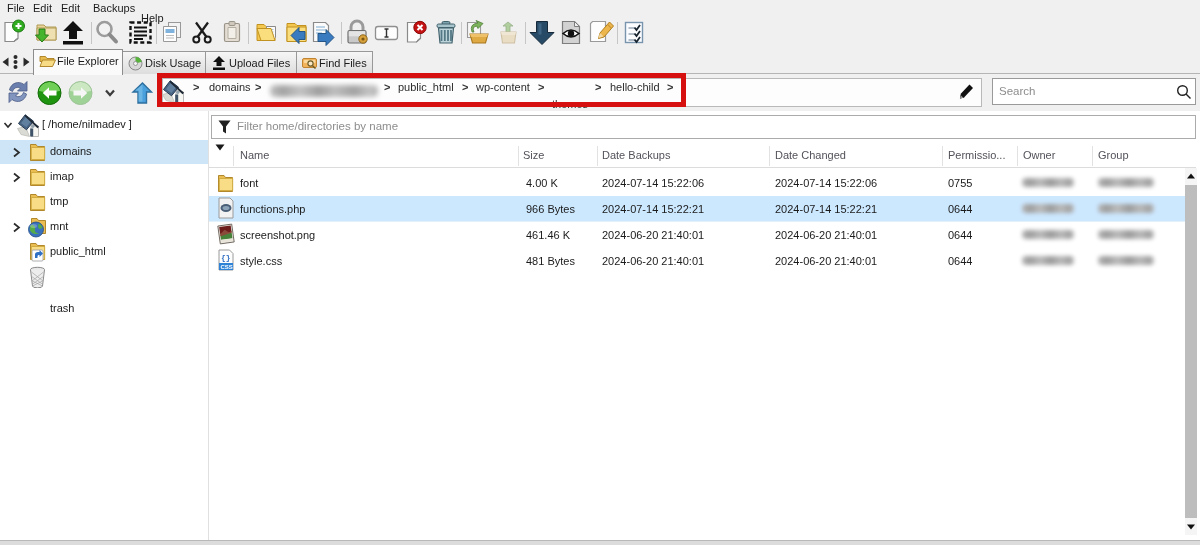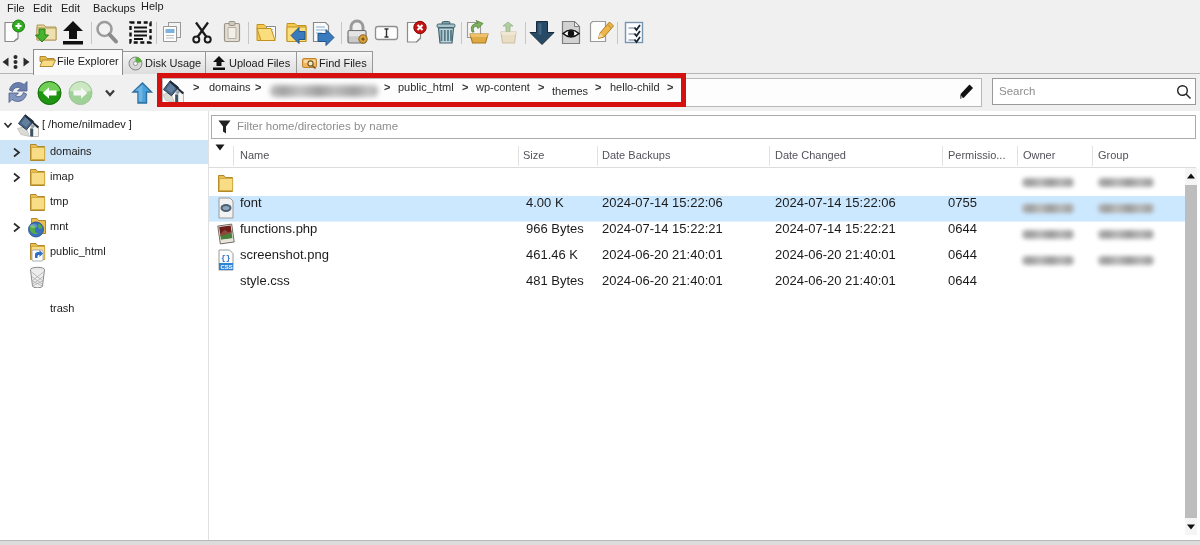--- a/index.html
+++ b/index.html
@@ -7,33 +7,33 @@
   .abs{position:absolute;}
   #win{position:relative;width:1200px;height:445px;background:#f0f0f0;text-decoration:underline;}
   .menu{font-size:11px;color:#1b1b1b;}
   .sep{position:absolute;top:22px;width:1px;height:22px;background:#c6c6c6;}
   .tab{position:absolute;top:51px;height:22px;border:1px solid #989898;border-bottom:none;background:linear-gradient(#f6f6f6,#dddddd);font-size:11px;color:#1b1b1b;white-space:nowrap;}
   .tabtxt{position:absolute;top:5px;}
   .crumb{position:absolute;top:7px;font-size:11px;color:#2b2b2b;}
   .cv{position:absolute;font-size:11px;color:#333;font-weight:bold;}
   .sepv{position:absolute;width:1px;background:#e2e2e2;top:146px;height:20px;}
   .hdr{position:absolute;top:149px;font-size:11px;color:#52525a;}
-  .cell{position:absolute;font-size:13px;color:#1b1b1b;height:26px;line-height:26px;margin-top:20px;}
+  .cell{position:absolute;font-size:11px;color:#1b1b1b;height:26px;line-height:26px;}
   .treetxt{position:absolute;font-size:11px;color:#1b1b1b;}
   .blurpill{position:absolute;height:9px;border-radius:4px;background:linear-gradient(90deg,#b8b8b8,#9c9c9c 15%,#bbbbbb 35%,#9a9a9a 55%,#b9b9b9 75%,#a0a0a0 92%,#c0c0c0);filter:blur(2.2px);}
 </style>
 </head>
 <body>
 <div id="win">
 
   <div class="abs menu" style="left:7px;top:2px;">File</div>
   <div class="abs menu" style="left:33px;top:2px;">Edit</div>
   <div class="abs menu" style="left:61px;top:2px;">Edit</div>
   <div class="abs menu" style="left:93px;top:2px;">Backups</div>
-  <div class="abs menu" style="left:141px;top:0;">Help</div>
+  <div class="abs menu" style="left:141px;top:12px;">Help</div>
 
   <svg class="abs" style="left:0;top:18px;" width="660" height="30" viewBox="0 0 660 30">
 
     <g>
       <path d="M5 4.5 h13 v16 l-4 3 h-9 z" fill="#fdfdfd" stroke="#8a8a8a" stroke-width="1.2"></path>
       <path d="M18 20.5 l-4 3 q1.5-3 4-3z" fill="#d7e4ee" stroke="#8a8a8a" stroke-width="1"></path>
       <circle cx="18.5" cy="8" r="6" fill="#2fac1f" stroke="#1d7a12" stroke-width="1"></circle>
       <path d="M15.5 8 h6 M18.5 5 v6" stroke="#fff" stroke-width="2"></path>
     </g>
 
@@ -258,21 +258,21 @@
 
   <div class="cv" style="left:193px;top:81px;">&gt;</div>
   <div class="crumb" style="left:209px;top:81px;">domains</div>
   <div class="cv" style="left:255px;top:81px;">&gt;</div>
   <div class="abs" style="left:270px;top:85px;width:108px;height:12px;border-radius:5px;background:linear-gradient(90deg,#c0c0c0,#a2a2a2 12%,#c4c4c4 28%,#9e9e9e 45%,#bebebe 60%,#a2a2a2 78%,#c4c4c4 92%,#b0b0b0);filter:blur(2.6px);"></div>
   <div class="cv" style="left:384px;top:81px;">&gt;</div>
   <div class="crumb" style="left:398px;top:81px;">public_html</div>
   <div class="cv" style="left:462px;top:81px;">&gt;</div>
   <div class="crumb" style="left:476px;top:81px;">wp-content</div>
   <div class="cv" style="left:538px;top:81px;">&gt;</div>
-  <div class="crumb" style="left:552px;top:85px;">themes</div>
+  <div class="crumb" style="left:552px;top:98px;">themes</div>
   <div class="cv" style="left:595px;top:81px;">&gt;</div>
   <div class="crumb" style="left:610px;top:81px;">hello-child</div>
   <div class="cv" style="left:667px;top:81px;">&gt;</div>
 
   <div class="abs" style="left:157px;top:73px;width:529px;height:34px;border:5px solid #d60f0f;box-sizing:border-box;z-index:5;"></div>
 
   <div class="abs" style="left:992px;top:78px;width:204px;height:27px;background:#fff;border:1px solid #9a9a9a;box-sizing:border-box;"></div>
   <div class="abs" style="left:999px;top:85px;font-size:11.5px;color:#8d8d8d;">Search</div>
   <svg class="abs" style="left:1176px;top:84px;" width="16" height="16" viewBox="0 0 16 16">
     <circle cx="6.5" cy="6.5" r="4.8" fill="none" stroke="#222" stroke-width="1.4"></circle>

